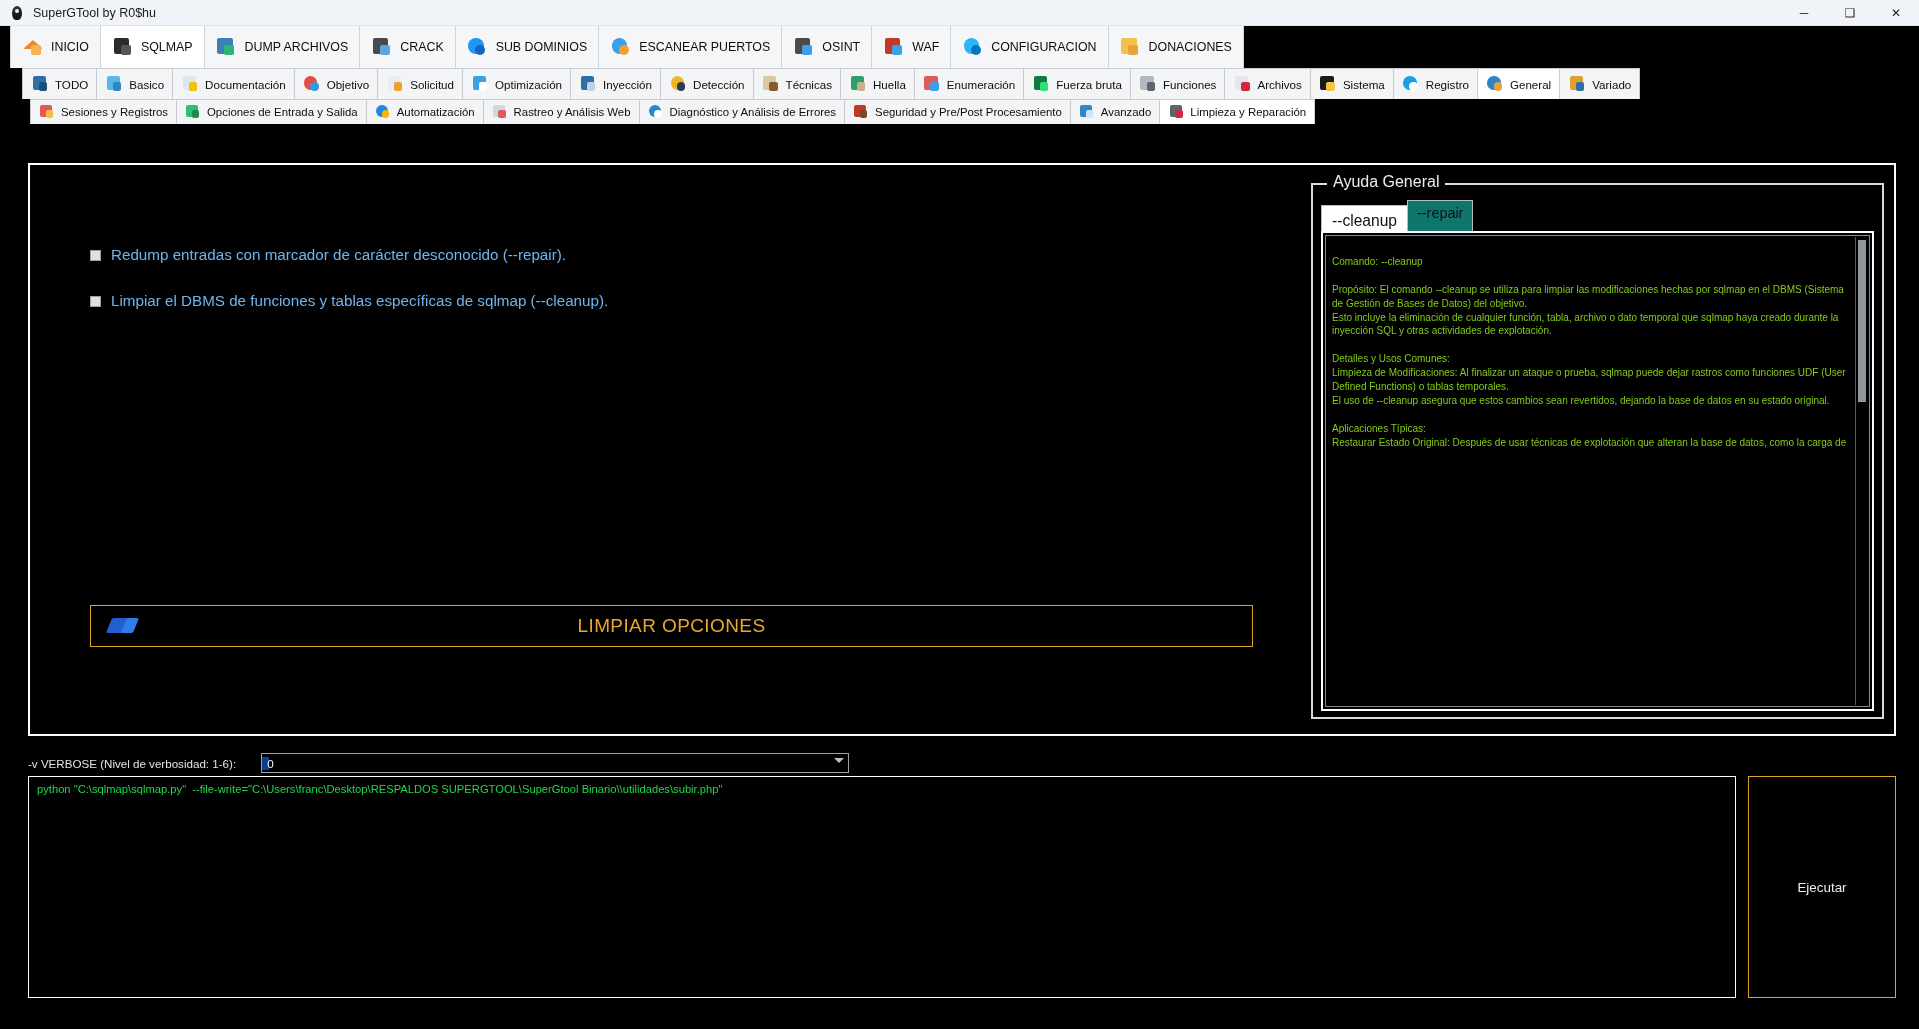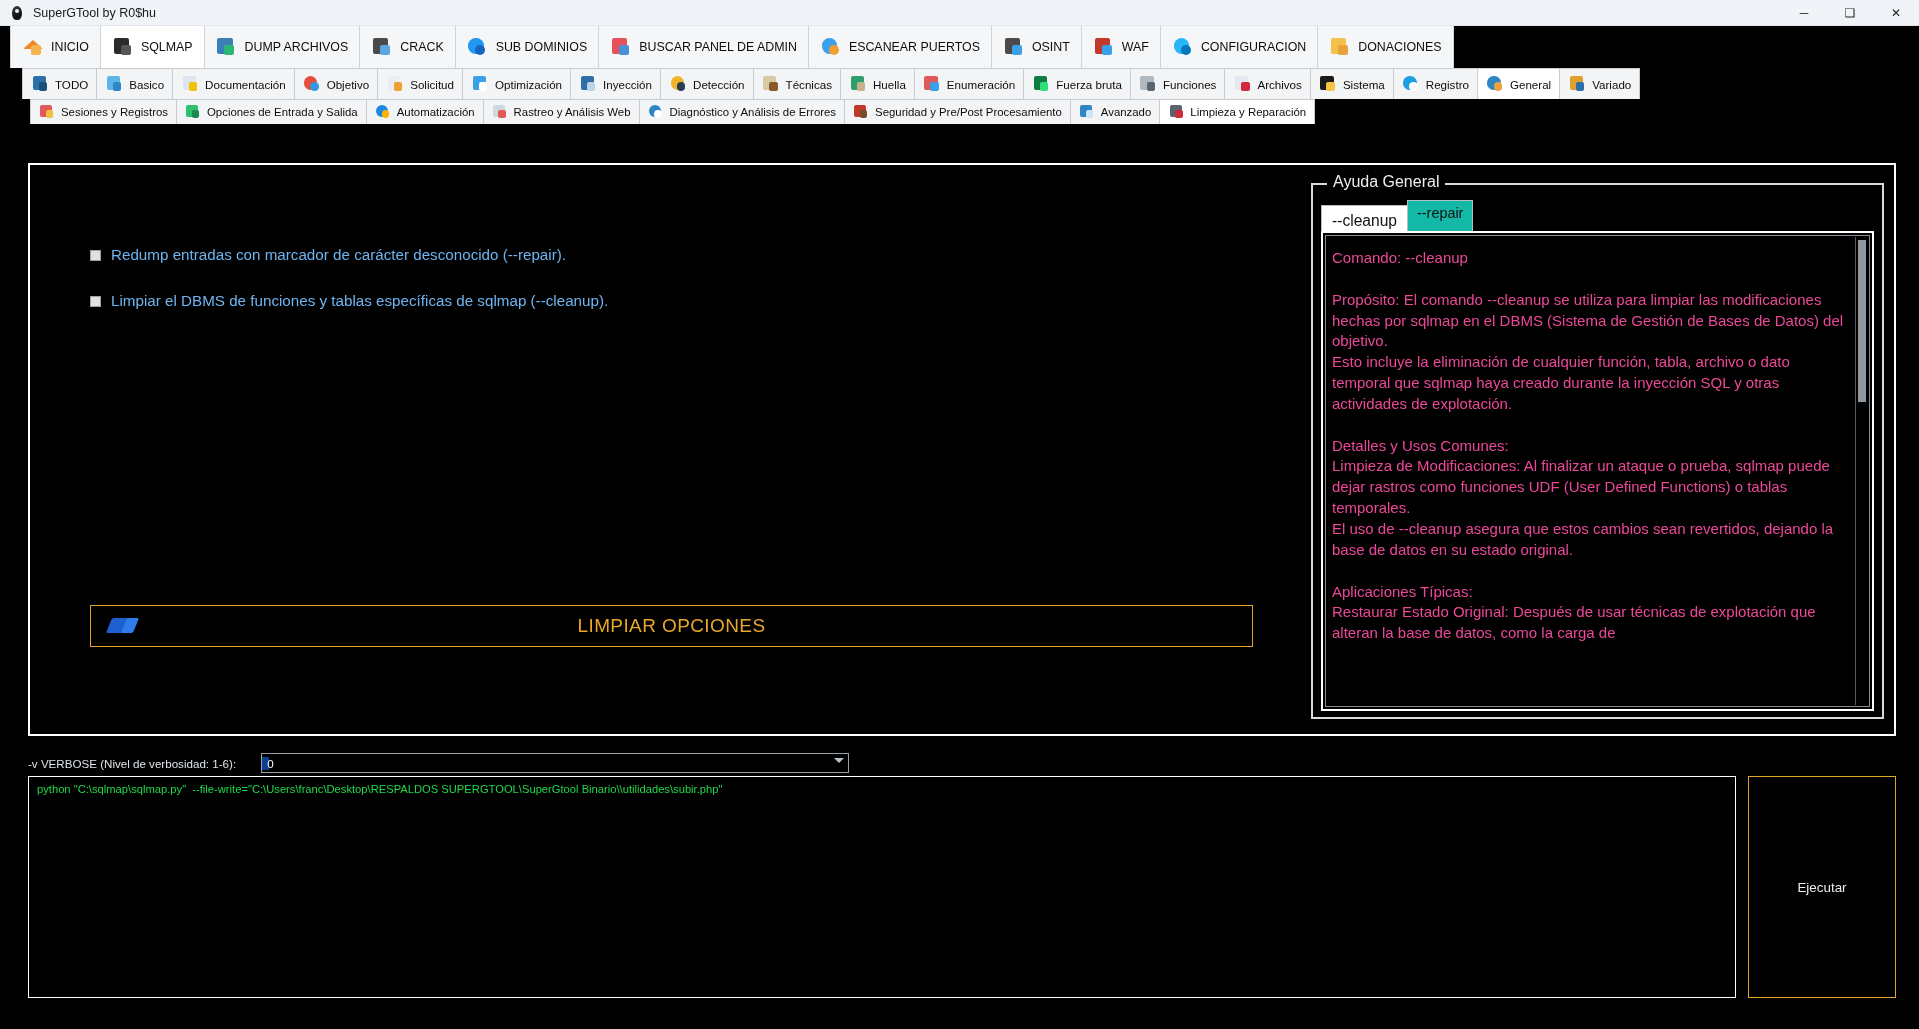--- a/index.html
+++ b/index.html
@@ -148,40 +148,40 @@
   #helpgroup .legend {
     position: absolute; left: 14px; top: -12px;
     background: #000; padding: 0 6px;
     font-size: 16px; color: #eceff2;
   }
   #helptabs {
     position: absolute; left: 8px; top: 15px;
     display: flex; align-items: flex-end;
   }
   .htab {
-    background: #14b8a6; border: 1px solid #b9bdc2; border-bottom: none;
+    background: #0f766e; border: 1px solid #b9bdc2; border-bottom: none;
     padding: 4px 9px 16px; font-size: 14.4px; color: #111;
     margin-right: -1px;
   }
   .htab.active {
     background: #ffffff; padding: 6px 10px 7px; font-size: 15.6px;
   }
   #helpbox {
     position: absolute; left: 8px; top: 46px;
     width: 553px; height: 480px;
     background: #000; border: 2px solid #ffffff;
     padding: 2px;
   }
   #helpinner {
     width: 100%; height: 100%; position: relative;
     border: 1px solid #808a94; overflow: hidden;
   }
   #helptext {
-    position: absolute; left: 6px; top: 12px; right: 17px;
-    font-size: 15px; color: #ec4899; line-height: 1.39;
+    position: absolute; left: 6px; top: 19px; right: 17px;
+    font-size: 10px; color: #84cc16; line-height: 1.39;
     white-space: pre-wrap;
   }
   #helpscroll {
     position: absolute; right: 1px; top: 1px; bottom: 1px; width: 13px;
     background: #000; border-left: 1px solid #555c63;
   }
   #helpthumb {
     position: absolute; left: 2px; top: 3px; width: 8px; height: 162px;
     background: #8f979f;
   }
@@ -288,27 +288,20 @@
         <span class="ico-sq" style="left: 40%; top: 40%; width: 45%; height: 45%; background: rgb(90, 167, 224);"></span>
       </span>
       <span>CRACK</span>
     </div>
     <div class="navbtn">
       <span class="ic">
         <span class="ico-sq" style="left: 8%; top: 10%; width: 70%; height: 70%; background: rgb(33, 150, 243); border-radius: 50%;"></span>
         <span class="ico-sq" style="left: 40%; top: 40%; width: 45%; height: 45%; background: rgb(21, 101, 192); border-radius: 50%;"></span>
       </span>
       <span>SUB DOMINIOS</span>
-    </div>
-    <div class="navbtn">
-      <span class="ic">
-        <span class="ico-sq" style="left: 8%; top: 10%; width: 70%; height: 70%; background: rgb(232, 80, 91);"></span>
-        <span class="ico-sq" style="left: 40%; top: 40%; width: 45%; height: 45%; background: rgb(74, 144, 217);"></span>
-      </span>
-      <span>BUSCAR PANEL DE ADMIN</span>
     </div>
     <div class="navbtn">
       <span class="ic">
         <span class="ico-sq" style="left: 8%; top: 10%; width: 70%; height: 70%; background: rgb(58, 160, 232); border-radius: 50%;"></span>
         <span class="ico-sq" style="left: 40%; top: 40%; width: 45%; height: 45%; background: rgb(240, 160, 48); border-radius: 50%;"></span>
       </span>
       <span>ESCANEAR PUERTOS</span>
     </div>
     <div class="navbtn">
       <span class="ic">

